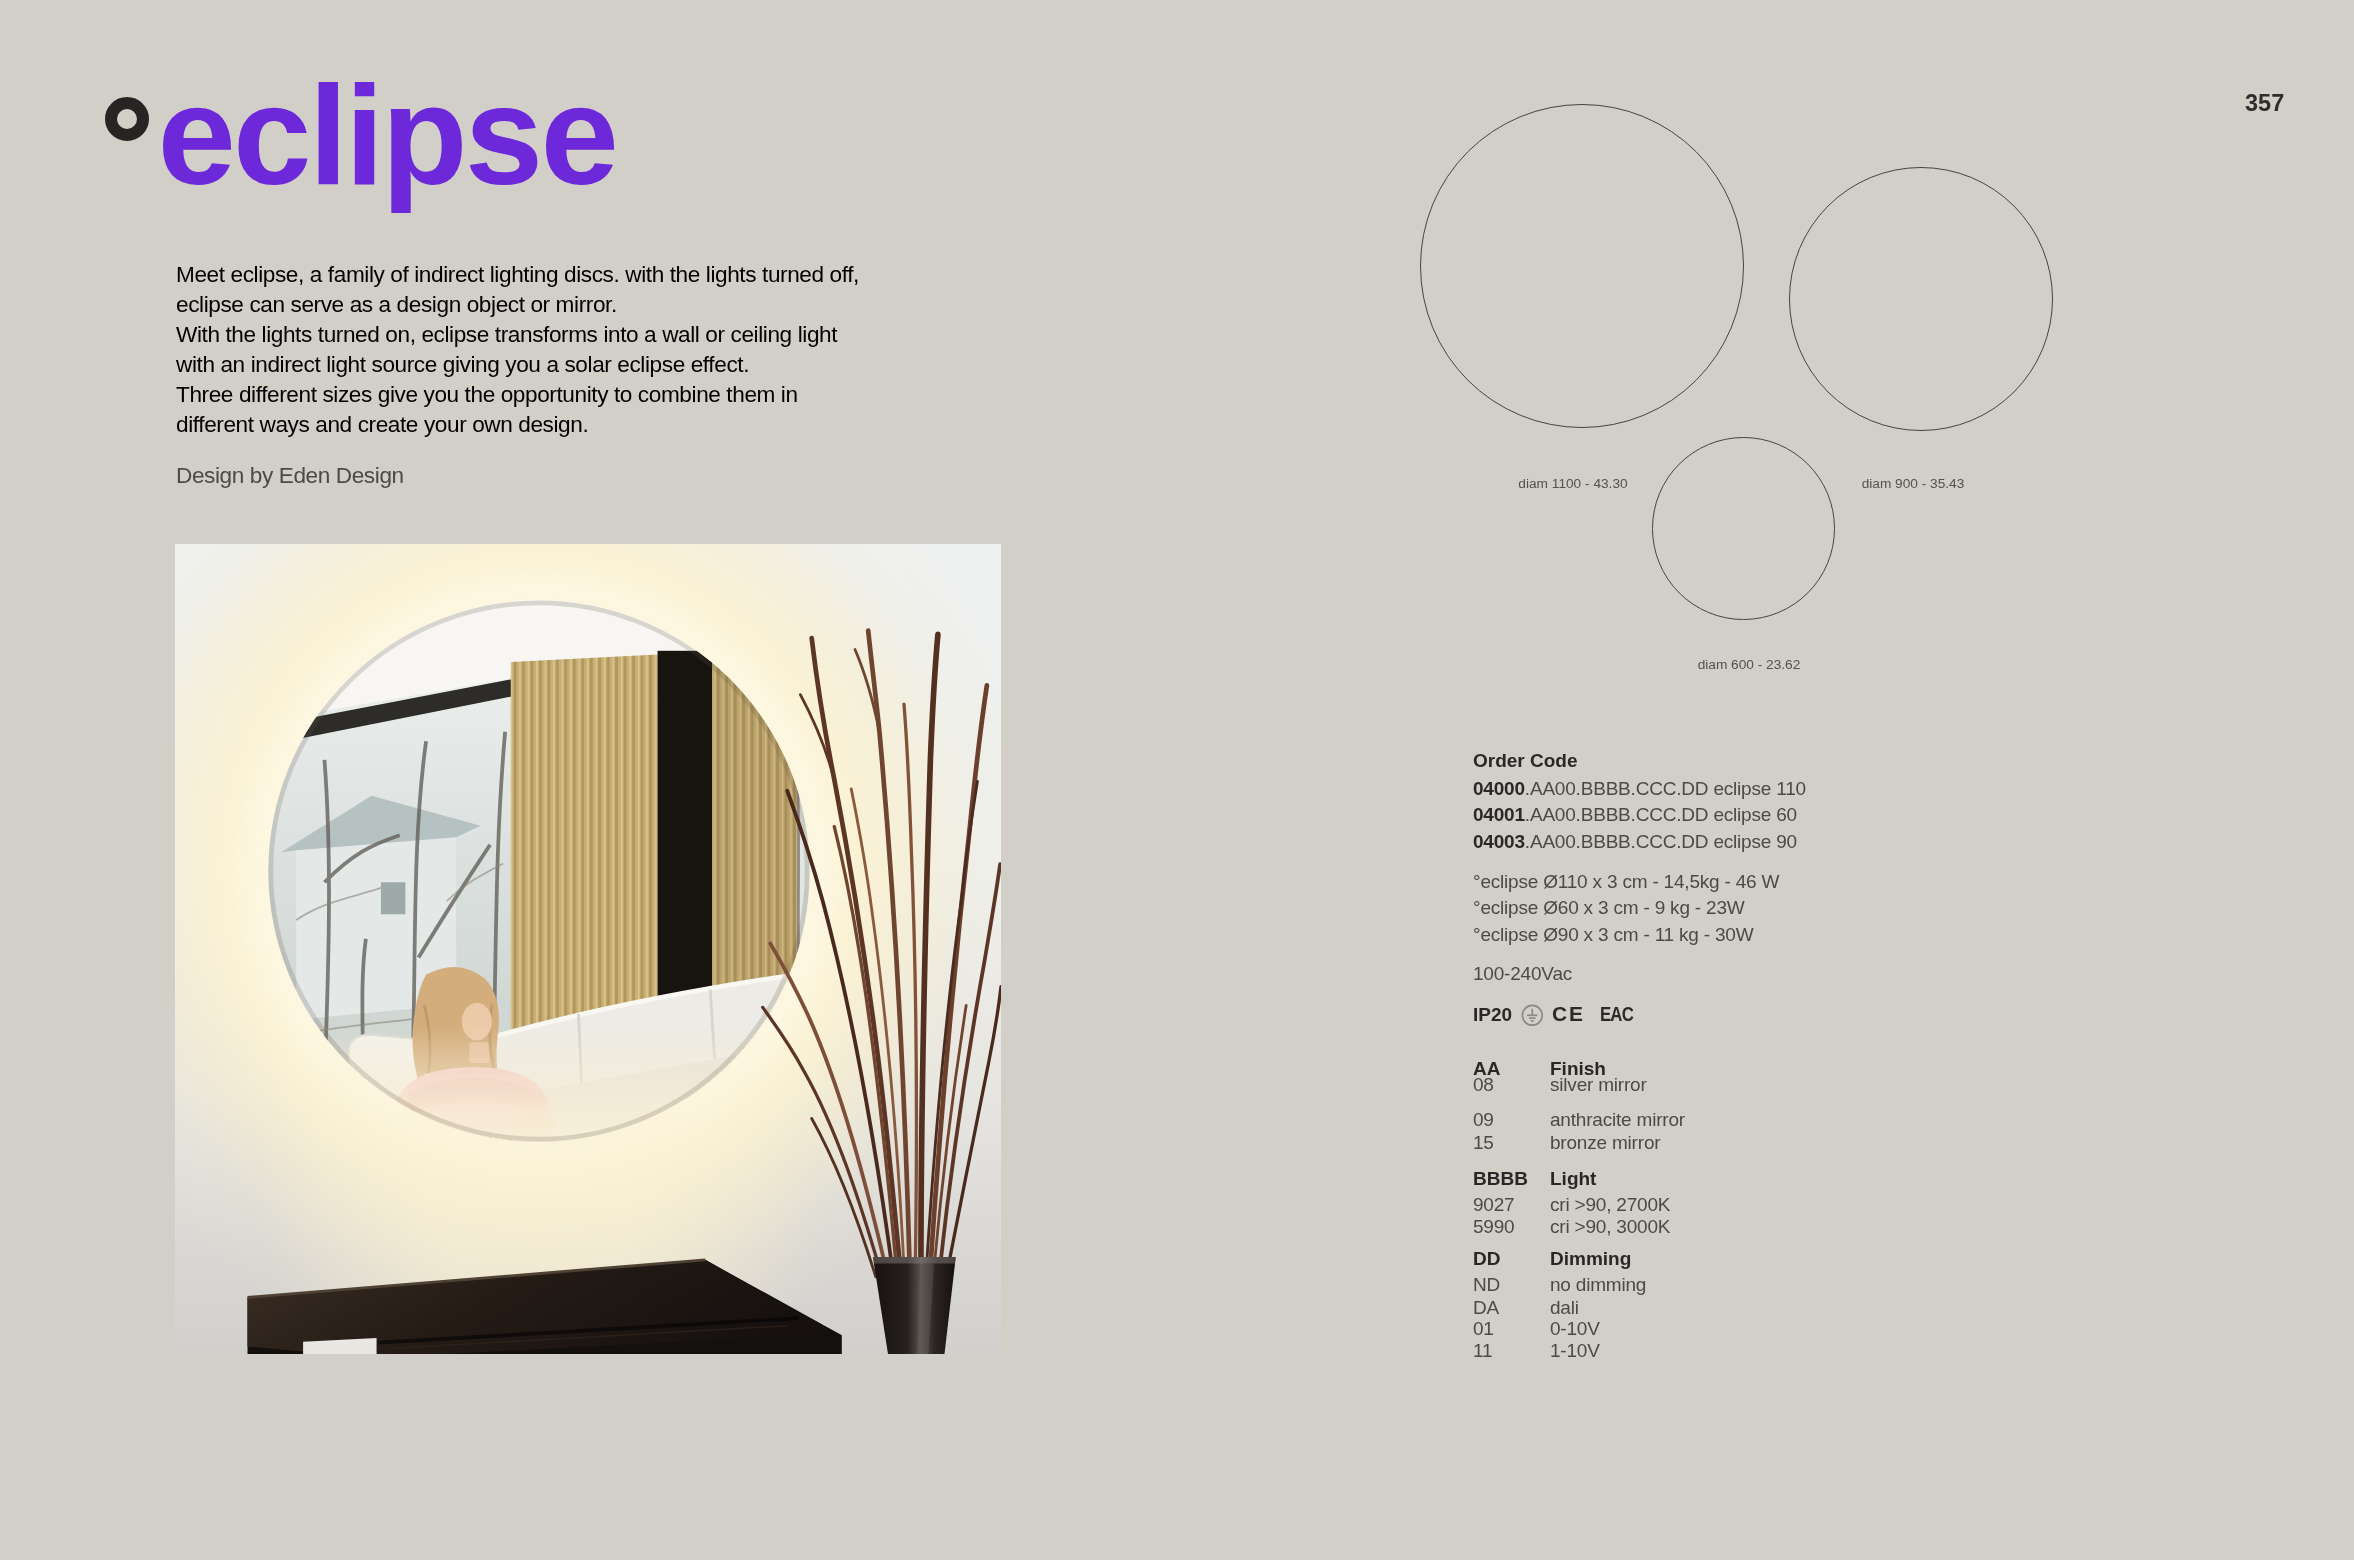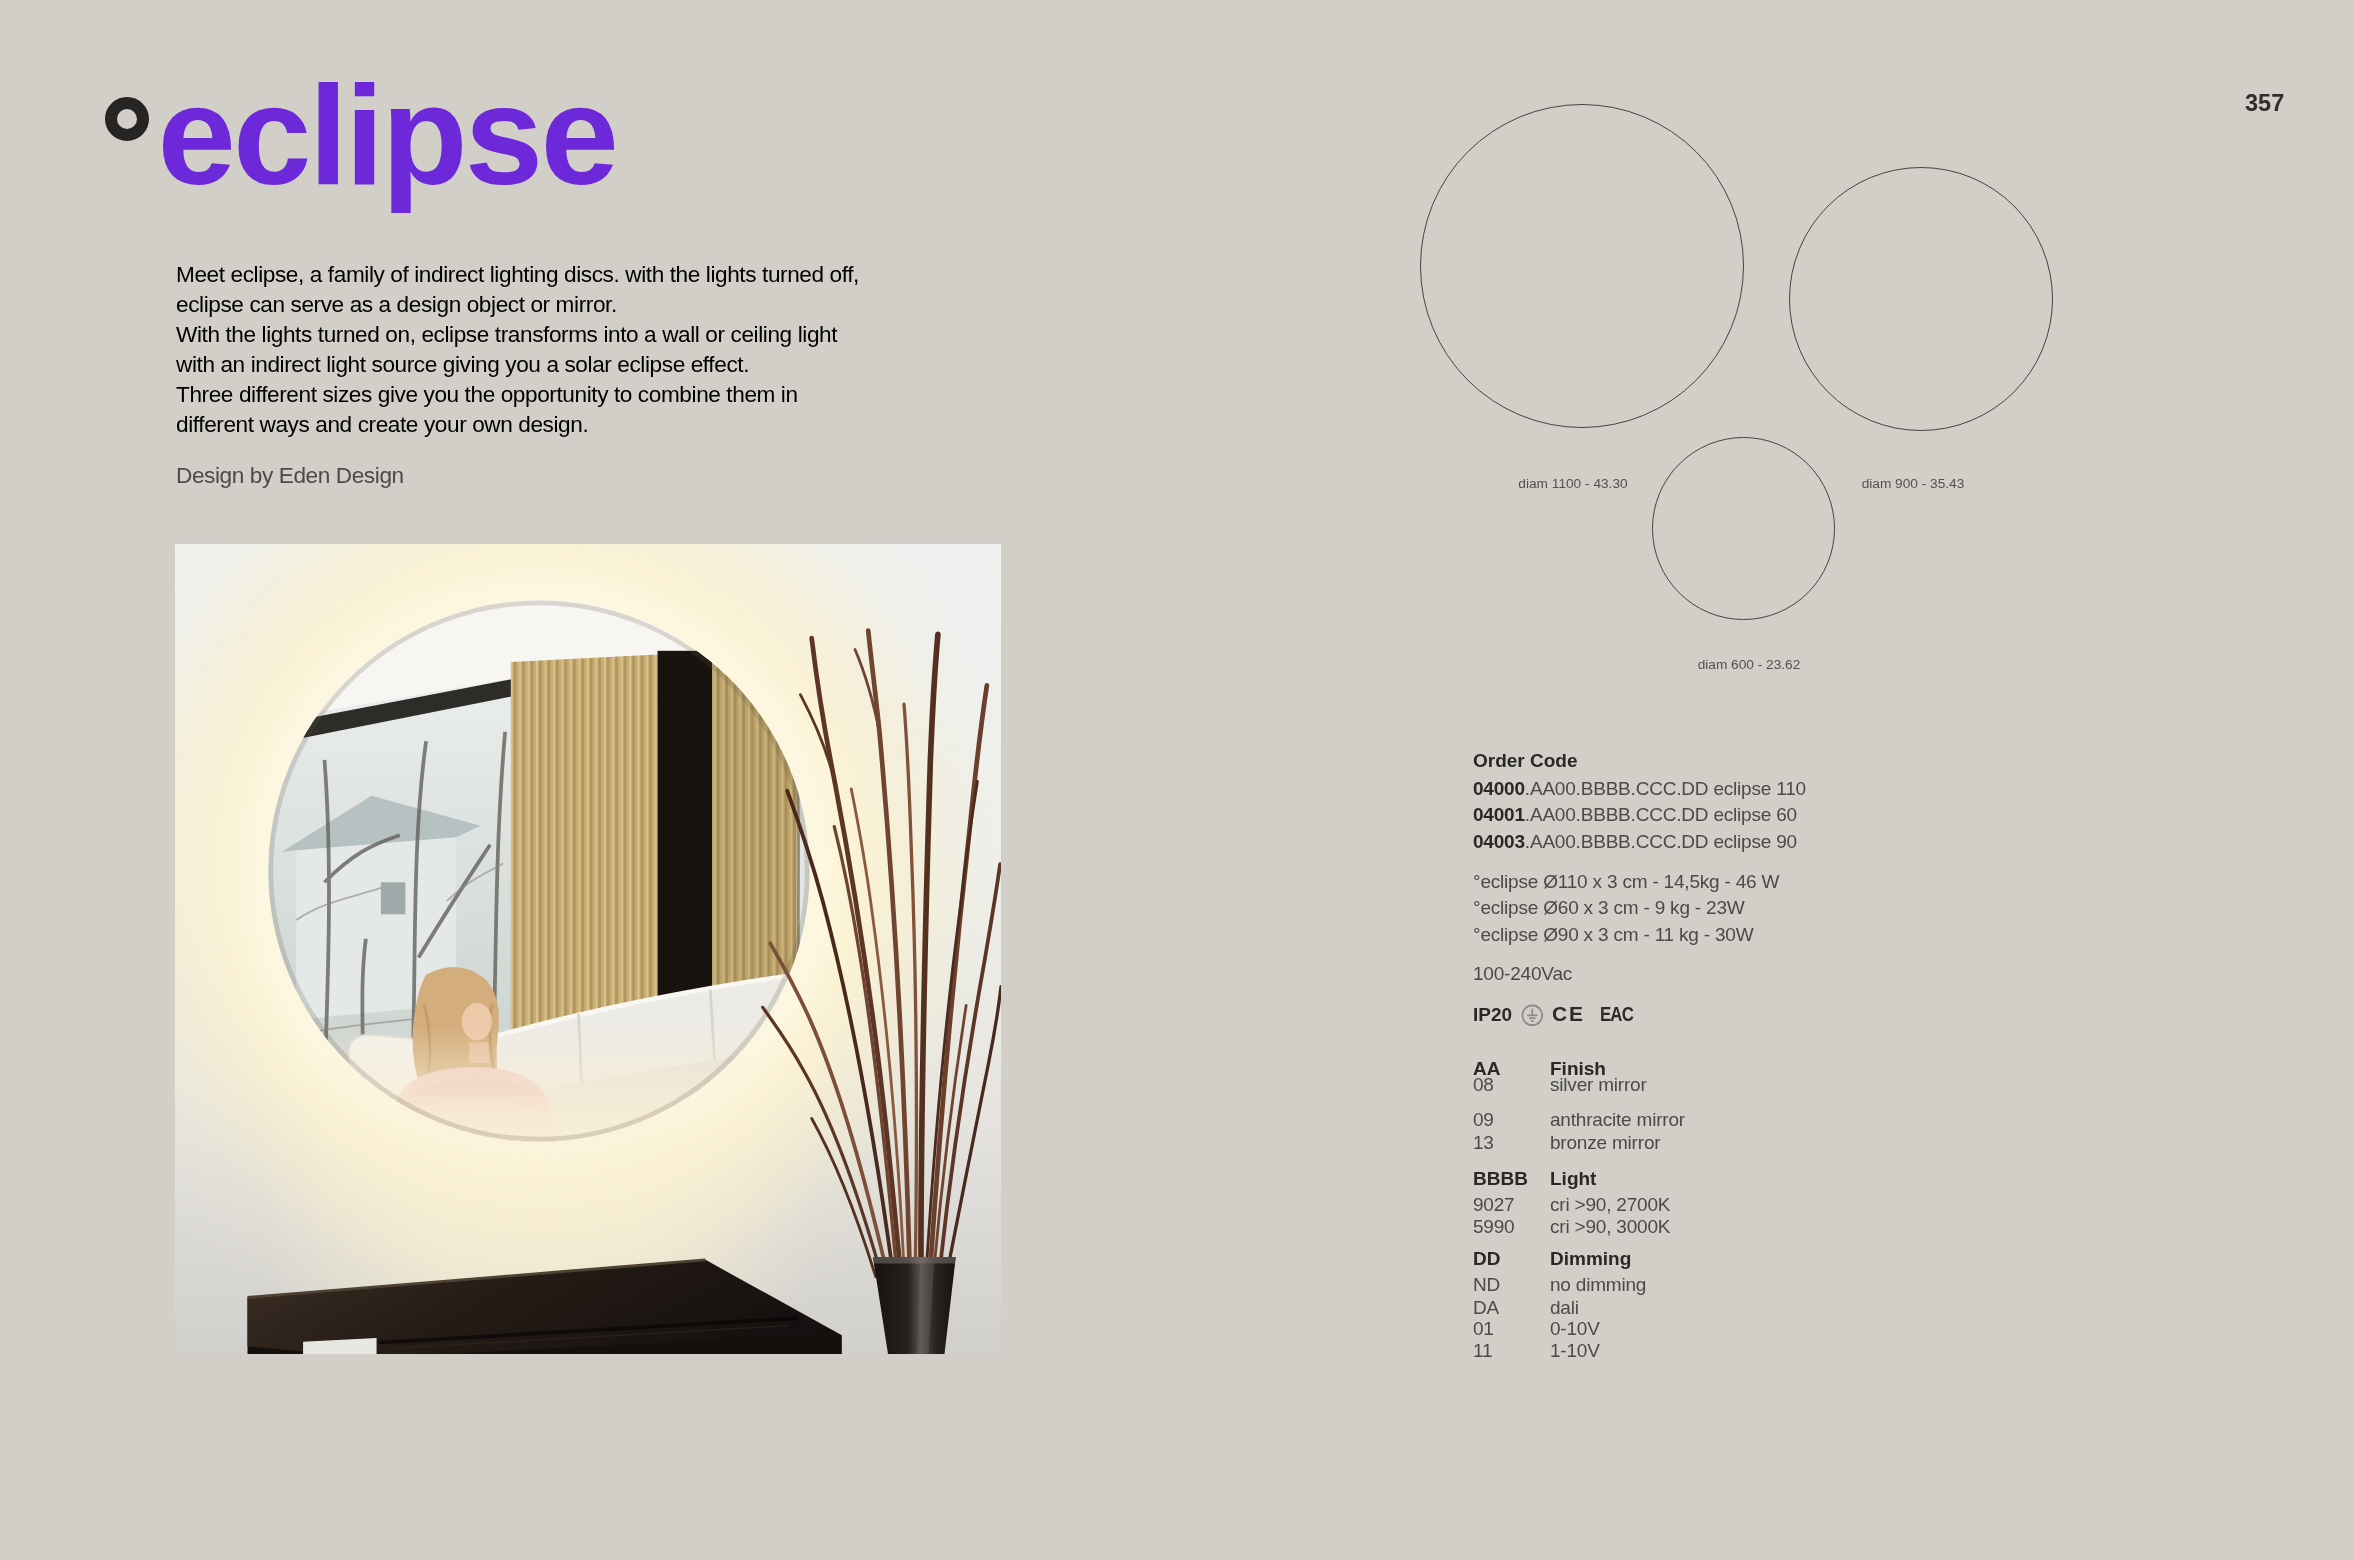--- a/index.html
+++ b/index.html
@@ -263,21 +263,21 @@
     <text x="0" y="18" font-family="Liberation Sans, sans-serif" font-size="20" font-weight="bold" fill="#2b2a28" letter-spacing="-1" transform="scale(0.9,1.1) translate(0,-1.5)">EAC</text>
   </svg>
 </div>
 
 <div class="abs col-code fh opt-h-code">AA</div>
 <div class="abs col-val fh opt-h-val">Finish</div>
 <div class="abs rc col-code f0">08</div>
 <div class="abs rc col-val f0">silver mirror</div>
 <div class="abs rc col-code f1">09</div>
 <div class="abs rc col-val f1">anthracite mirror</div>
-<div class="abs rc col-code f2">13</div>
+<div class="abs rc col-code f2">15</div>
 <div class="abs rc col-val f2">bronze mirror</div>
 
 <div class="abs col-code lh opt-h-code">BBBB</div>
 <div class="abs col-val lh opt-h-val">Light</div>
 <div class="abs rc col-code l0">9027</div>
 <div class="abs rc col-val l0">cri &gt;90, 2700K</div>
 <div class="abs rc col-code l1">5990</div>
 <div class="abs rc col-val l1">cri &gt;90, 3000K</div>
 
 <div class="abs col-code dh opt-h-code">DD</div>

